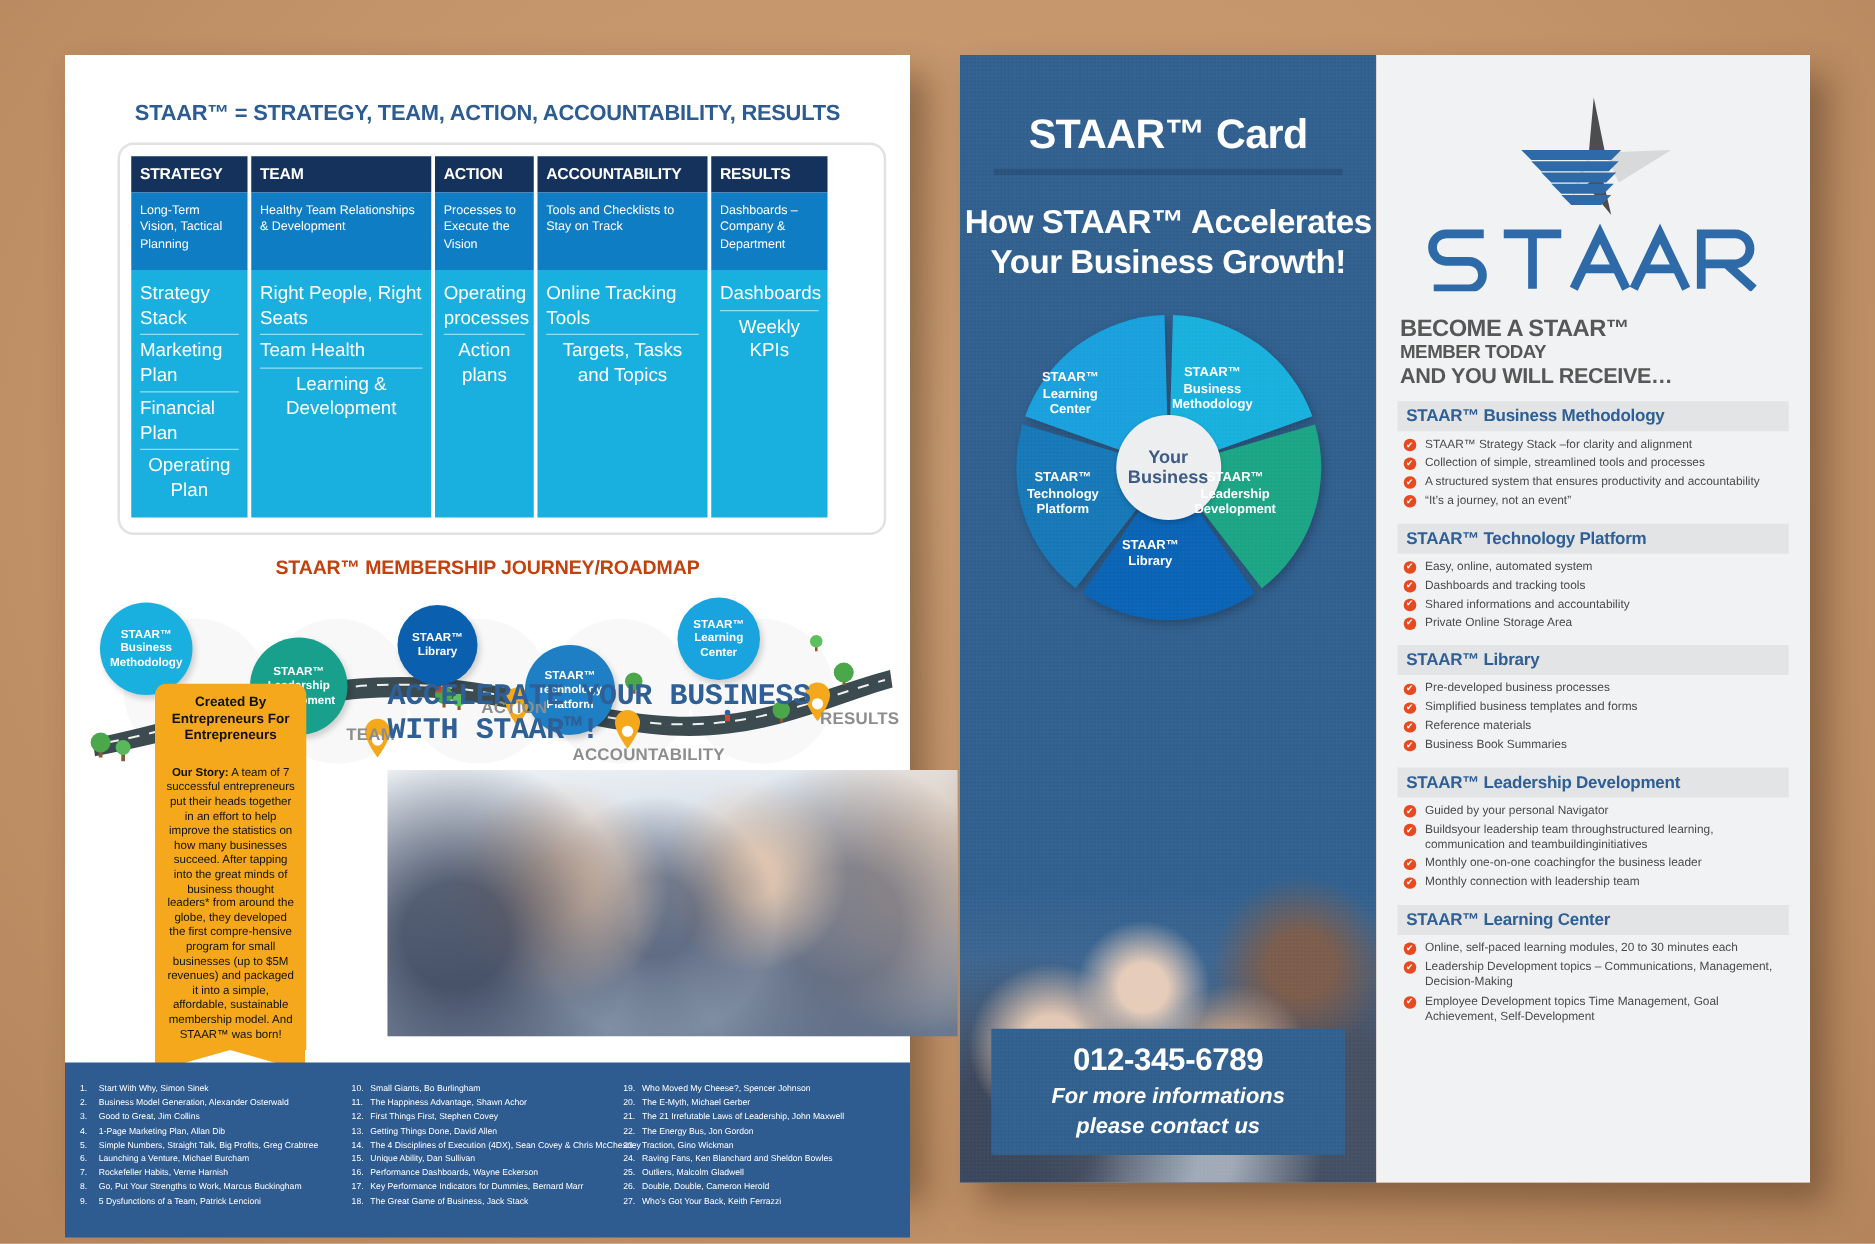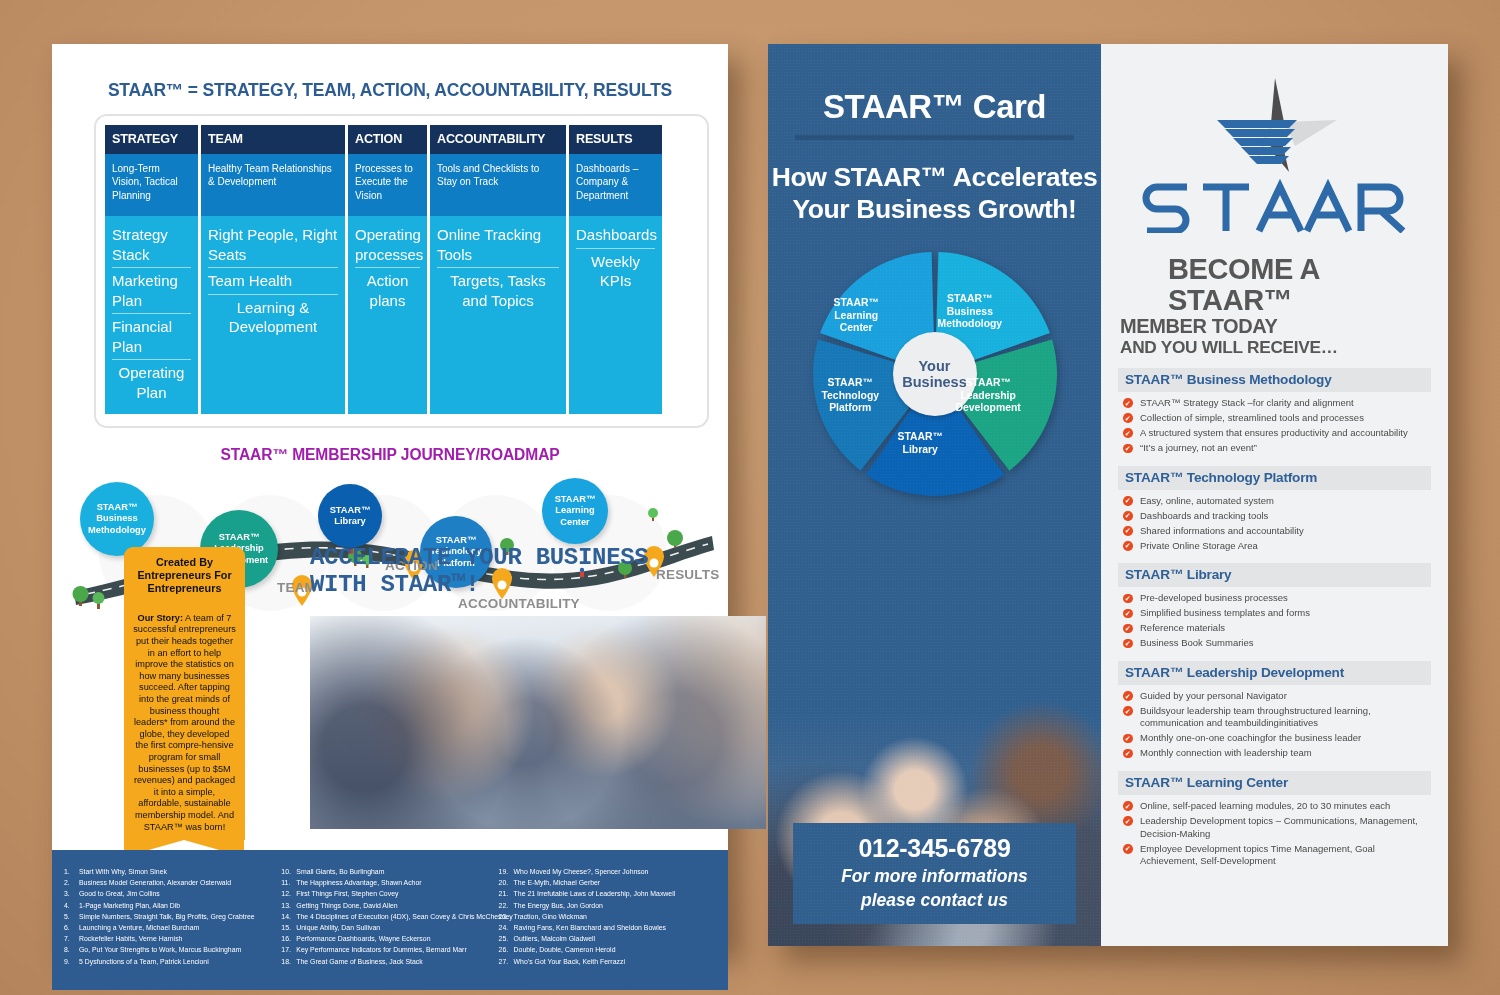--- a/index.html
+++ b/index.html
@@ -40,21 +40,21 @@
   }
   .mbot {
     background: #19b0e0; color: #fff; font-size: 15px; line-height: 1.3;
     padding: 6px 7px 9px 7px; flex: 1 0 auto; min-height: 84px;
   }
   .mbot .li { padding: 3px 0 3px 0; border-bottom: 1px solid rgba(255,255,255,0.55); }
   .mbot .li:last-child { border-bottom: none; text-align: center; }
 
   
   .rm-title {
-    text-align: center; color: #a21caf; font-weight: bold;
+    text-align: center; color: #c2410c; font-weight: bold;
     font-size: 15.6px; margin-top: 18px; letter-spacing: -0.1px;
   }
   #roadmap { position: relative; width: 676px; height: 150px; margin-top: 4px; }
   #roadmap svg { position: absolute; left: 0; top: 0; }
   .bubble {
     position: absolute; border-radius: 50%; color: #fff; font-weight: bold;
     display: flex; align-items: center; justify-content: center; text-align: center;
     font-size: 9.3px; line-height: 1.22; box-shadow: 2px 3px 5px rgba(0,0,0,0.18);
   }
   .stagelbl {
@@ -173,22 +173,22 @@
   #contact .phone { font-weight: bold; font-size: 25px; letter-spacing: -0.3px; }
   #contact .line { font-weight: bold; font-style: italic; font-size: 17.5px; line-height: 1.17; margin-top: 3px; }
 
   
   #logo-wrap { text-align: center; padding-top: 32px; }
   #logo-star { display: block; margin: 0 auto; }
   #logo-text { display:block; margin: 1px auto 0 auto; }
   .become {
     margin: 21px 19px 0 19px; color: #575757; font-weight: bold; line-height: 1.07;
   }
-  .become .l1 { font-size: 29px; letter-spacing: -0.4px; margin-left: 48px; }
-  .become .l2 { font-size: 20px; letter-spacing: -0.4px; }
+  .become .l1 { font-size: 19px; letter-spacing: -0.4px; }
+  .become .l2 { font-size: 15px; letter-spacing: -0.4px; }
   .become .l3 { font-size: 17.3px; letter-spacing: -0.3px; margin-top: 1px; }
 
   .sec { margin: 0 17px; }
   .sec-head {
     background: #e3e4e5; color: #2e5f97; font-weight: bold; font-size: 13.6px;
     padding: 4px 7px 5px 7px; margin-top: 11px; letter-spacing: -0.2px;
   }
   .sec ul { list-style: none; margin: 5px 0 0 5px; }
   .sec li {
     position: relative; padding-left: 17px; color: #4a4a4a; font-size: 9.5px;

